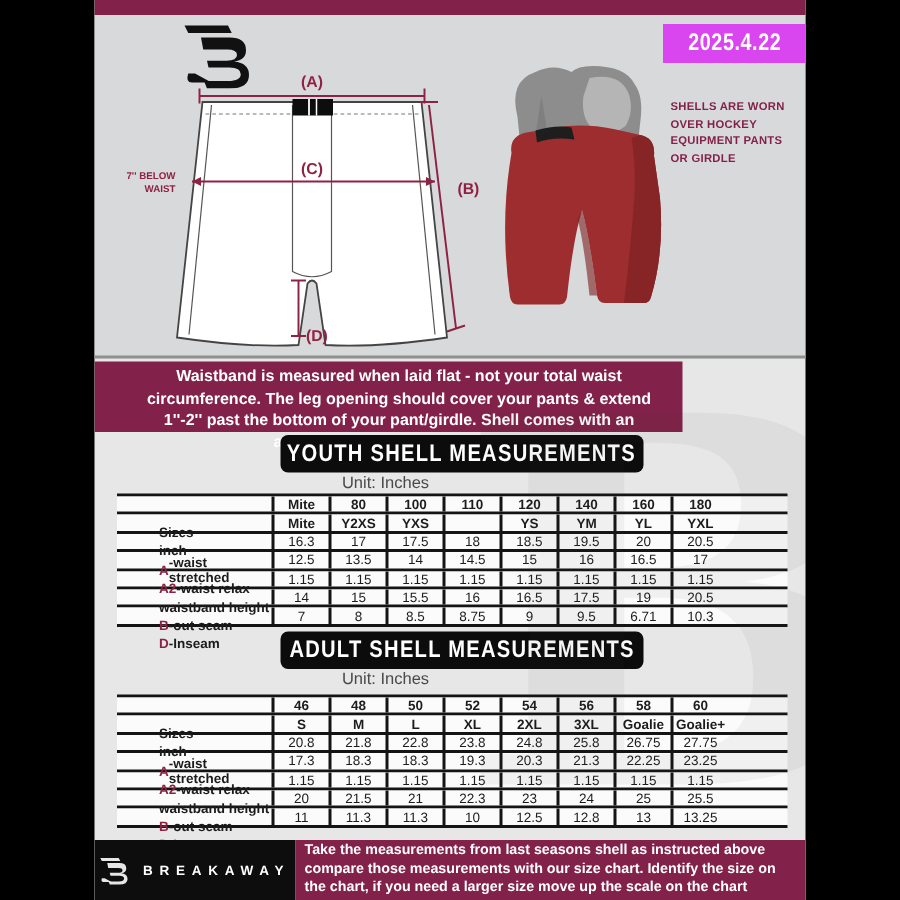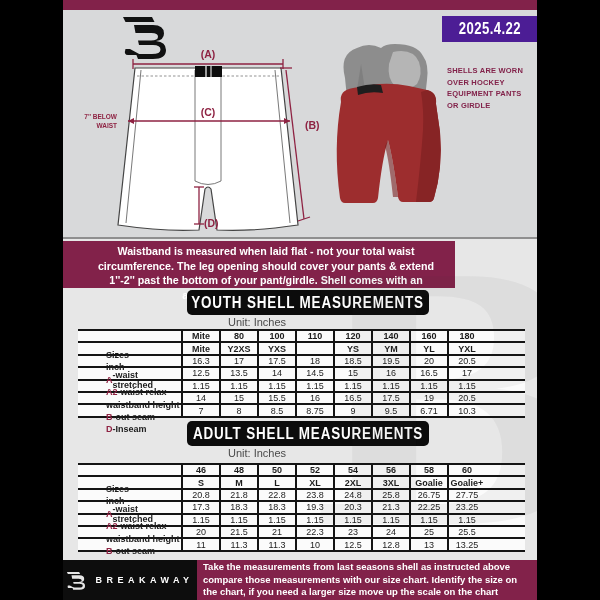--- a/index.html
+++ b/index.html
@@ -5,21 +5,21 @@
   html,body{margin:0;padding:0;}
   body{width:600px;height:600px;background:#000;position:relative;overflow:hidden;
        font-family:"Liberation Sans",sans-serif;}
   .page{position:absolute;left:63px;top:0;width:474px;height:600px;background:#e7e7e7;overflow:hidden;}
   .topstrip{position:absolute;left:0;top:0;width:474px;height:10px;background:#82224a;}
   .hero{position:absolute;left:0;top:10px;width:474px;height:229px;background:#d8d9da;border-bottom:2px solid #8f8f8f;box-sizing:border-box;}
   .logo-top{position:absolute;left:58px;top:3px;width:52px;height:46px;}
   .titlebox{position:absolute;left:77px;top:6px;width:300px;height:26px;background:#fff;border:1px solid #9a9a9a;
             box-sizing:border-box;display:flex;align-items:center;padding-left:12px;}
   .titlebox span{font-size:14.5px;font-weight:700;letter-spacing:.3px;color:#161616;transform:scaleX(.97);transform-origin:left;}
-  .datebox{position:absolute;left:379px;top:6px;width:95px;height:26px;background:#4c1d95;display:flex;align-items:center;justify-content:center;}
+  .datebox{position:absolute;left:379px;top:6px;width:95px;height:26px;background:#d946ef;display:flex;align-items:center;justify-content:center;}
   .datebox span{color:#fff;font-weight:700;font-size:16px;letter-spacing:.5px;transform:scaleX(.82);}
   .diagram{position:absolute;left:20px;top:35px;width:245px;height:190px;}
   .shellpic{position:absolute;left:268px;top:30px;width:115px;height:175px;}
   .shellnote{position:absolute;left:384px;top:55px;width:88px;color:#82224a;font-weight:700;
              font-size:7.5px;line-height:11.5px;letter-spacing:.2px;}
   .notice{position:absolute;left:0;top:241px;width:392px;height:47px;background:#82224a;box-sizing:border-box;
           color:#fff;font-weight:700;font-size:10.7px;line-height:14.6px;text-align:center;padding:3px 13px 0 27px;}
   .banner{position:absolute;left:124px;width:242px;height:25px;background:#0c0c0c;border-radius:5px;
           display:flex;align-items:center;justify-content:center;}
   .banner span{color:#fff;font-weight:700;font-size:16px;letter-spacing:1px;transform:scaleX(.84);white-space:nowrap;}

